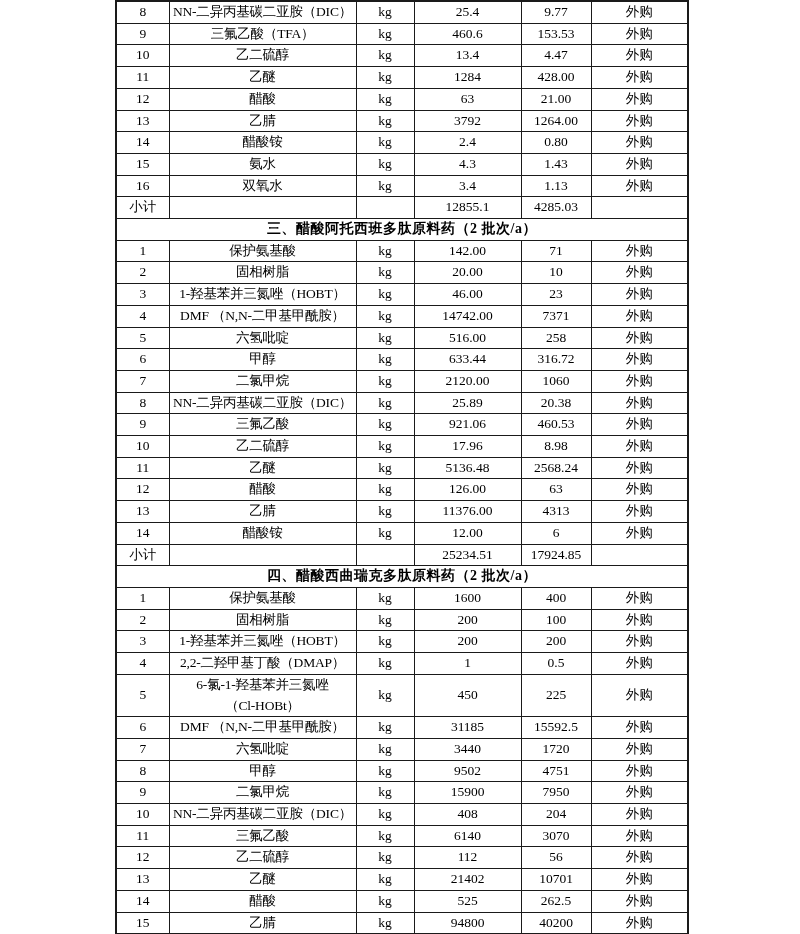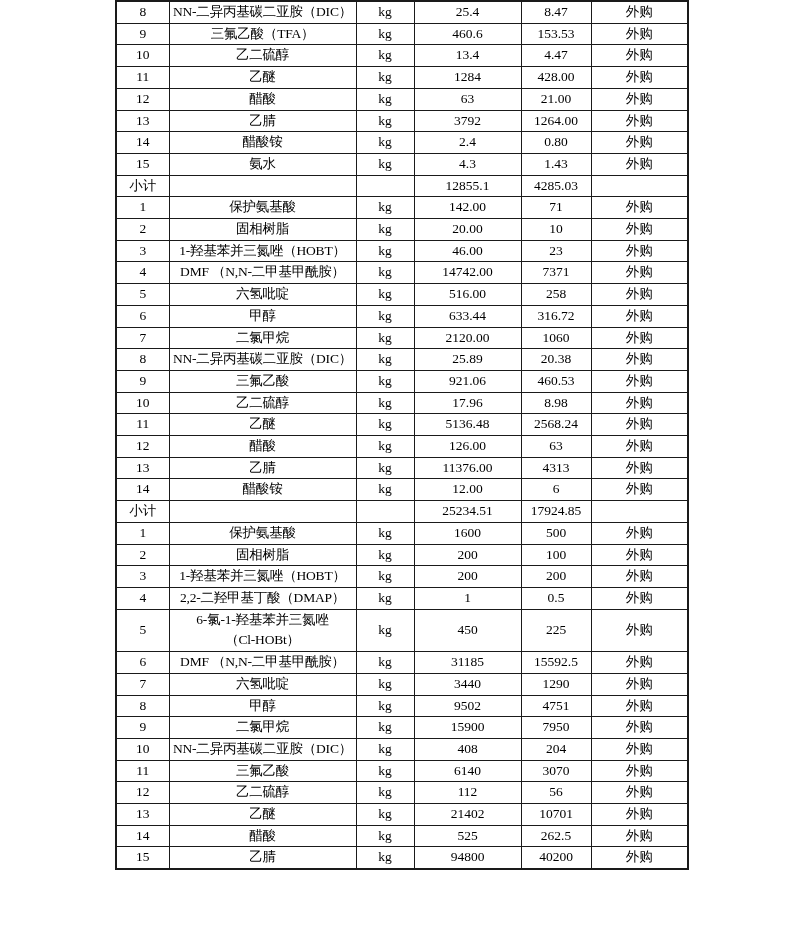--- a/index.html
+++ b/index.html
@@ -63,21 +63,21 @@
       <col class="c-qty1">
         <col class="c-qty2">
         <col class="c-src">
     </colgroup>
     <tbody>
         <tr>
           <td>8</td>
           <td class="name-cell">NN-二异丙基碳二亚胺（DIC）</td>
           <td>kg</td>
           <td>25.4</td>
-          <td>8.47</td>
+          <td>9.77</td>
           <td>外购</td>
         </tr>
         <tr>
           <td>9</td>
           <td class="name-cell">三氟乙酸（TFA）</td>
           <td>kg</td>
           <td>460.6</td>
           <td>153.53</td>
           <td>外购</td>
         </tr>
@@ -120,31 +120,42 @@
           <td>2.4</td>
           <td>0.80</td>
           <td>外购</td>
         </tr>
         <tr>
           <td>15</td>
           <td class="name-cell">氨水</td>
           <td>kg</td>
           <td>4.3</td>
           <td>1.43</td>
+          <td>外购</td>
+        </tr>
+        <tr>
+          <td>16</td>
+          <td class="name-cell">双氧水</td>
+          <td>kg</td>
+          <td>3.4</td>
+          <td>1.13</td>
           <td>外购</td>
         </tr>
         <tr>
           <td>小计</td>
           <td class="name-cell"></td>
           <td></td>
           <td>12855.1</td>
           <td>4285.03</td>
           <td></td>
         </tr>
         <tr>
+          <td colspan="6" class="section-header">三、醋酸阿托西班多肽原料药（2 批次/a）</td>
+        </tr>
+        <tr>
           <td>1</td>
           <td class="name-cell">保护氨基酸</td>
           <td>kg</td>
           <td>142.00</td>
           <td>71</td>
           <td>外购</td>
         </tr>
         <tr>
           <td>2</td>
           <td class="name-cell">固相树脂</td>
@@ -251,25 +262,28 @@
         </tr>
         <tr>
           <td>小计</td>
           <td class="name-cell"></td>
           <td></td>
           <td>25234.51</td>
           <td>17924.85</td>
           <td></td>
         </tr>
         <tr>
+          <td colspan="6" class="section-header">四、醋酸西曲瑞克多肽原料药（2 批次/a）</td>
+        </tr>
+        <tr>
           <td>1</td>
           <td class="name-cell">保护氨基酸</td>
           <td>kg</td>
           <td>1600</td>
-          <td>500</td>
+          <td>400</td>
           <td>外购</td>
         </tr>
         <tr>
           <td>2</td>
           <td class="name-cell">固相树脂</td>
           <td>kg</td>
           <td>200</td>
           <td>100</td>
           <td>外购</td>
         </tr>
@@ -304,21 +318,21 @@
           <td>kg</td>
           <td>31185</td>
           <td>15592.5</td>
           <td>外购</td>
         </tr>
         <tr>
           <td>7</td>
           <td class="name-cell">六氢吡啶</td>
           <td>kg</td>
           <td>3440</td>
-          <td>1290</td>
+          <td>1720</td>
           <td>外购</td>
         </tr>
         <tr>
           <td>8</td>
           <td class="name-cell">甲醇</td>
           <td>kg</td>
           <td>9502</td>
           <td>4751</td>
           <td>外购</td>
         </tr>

